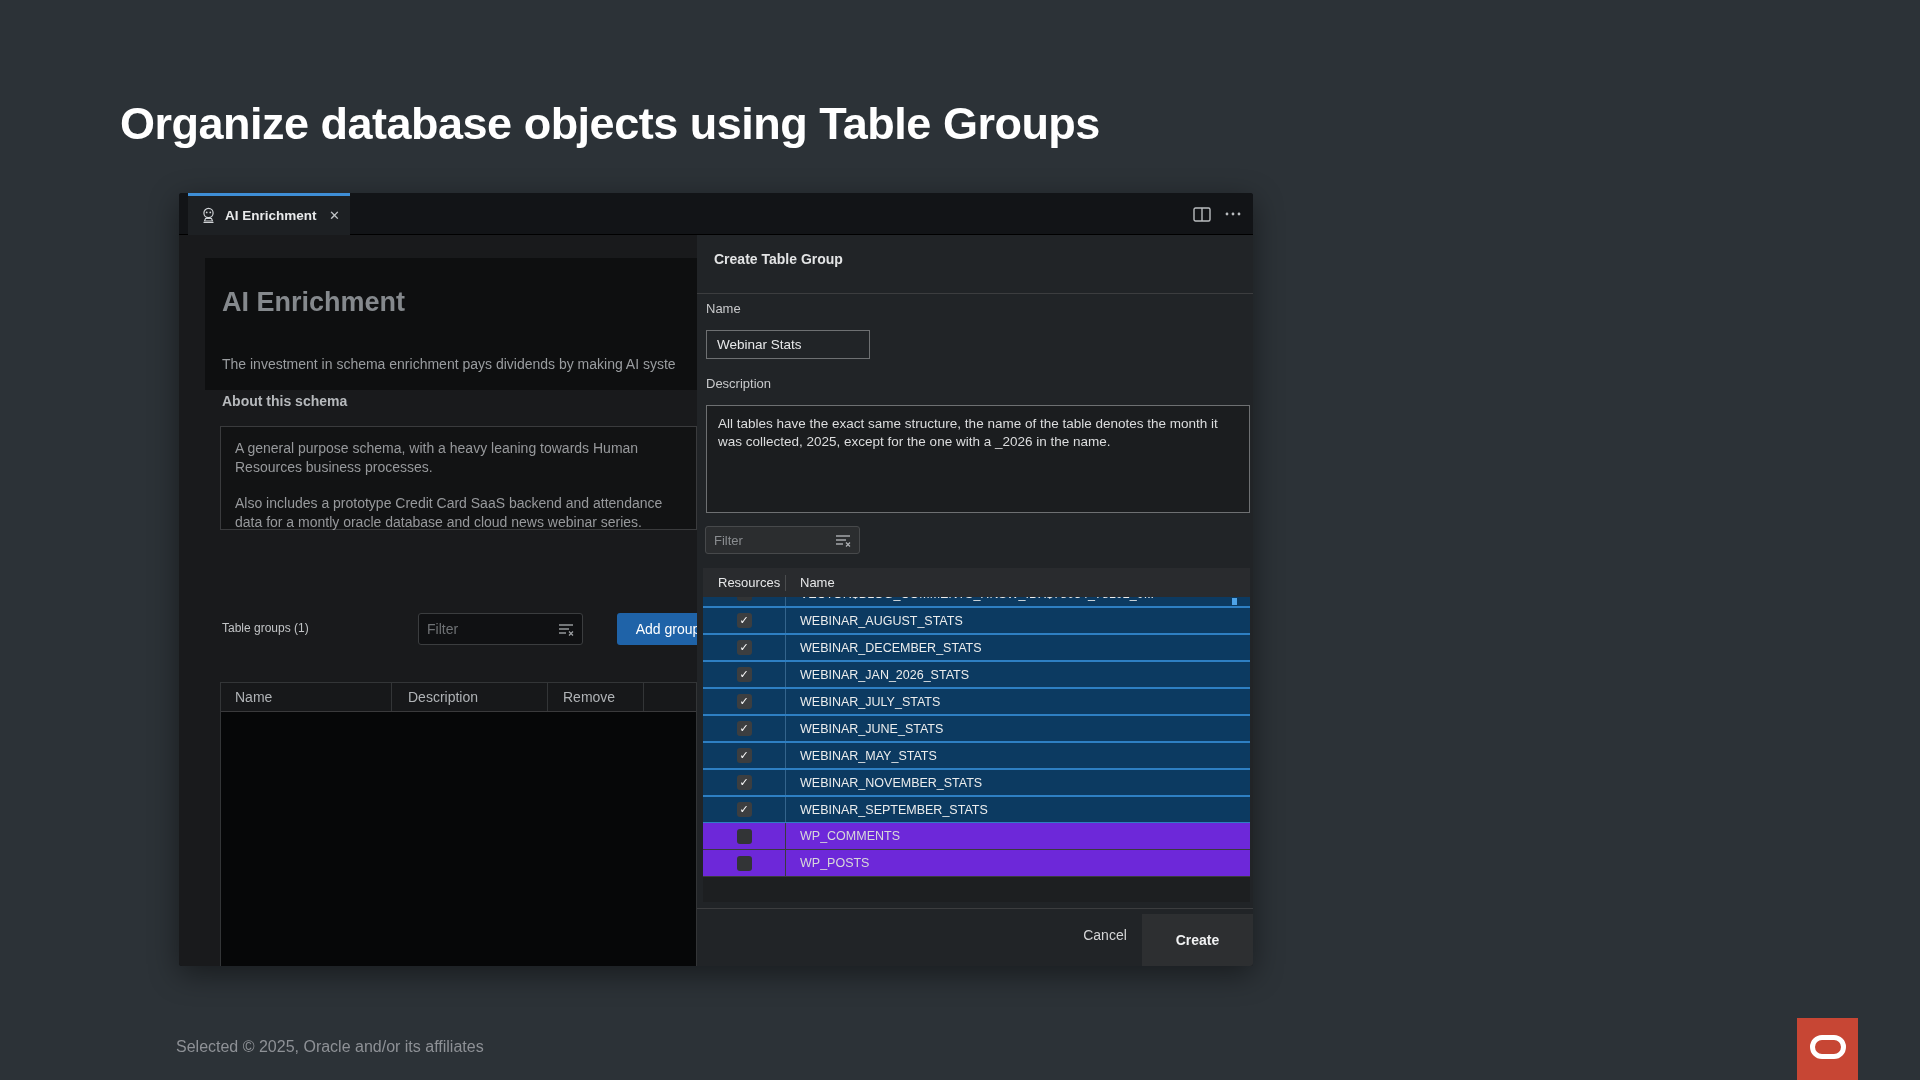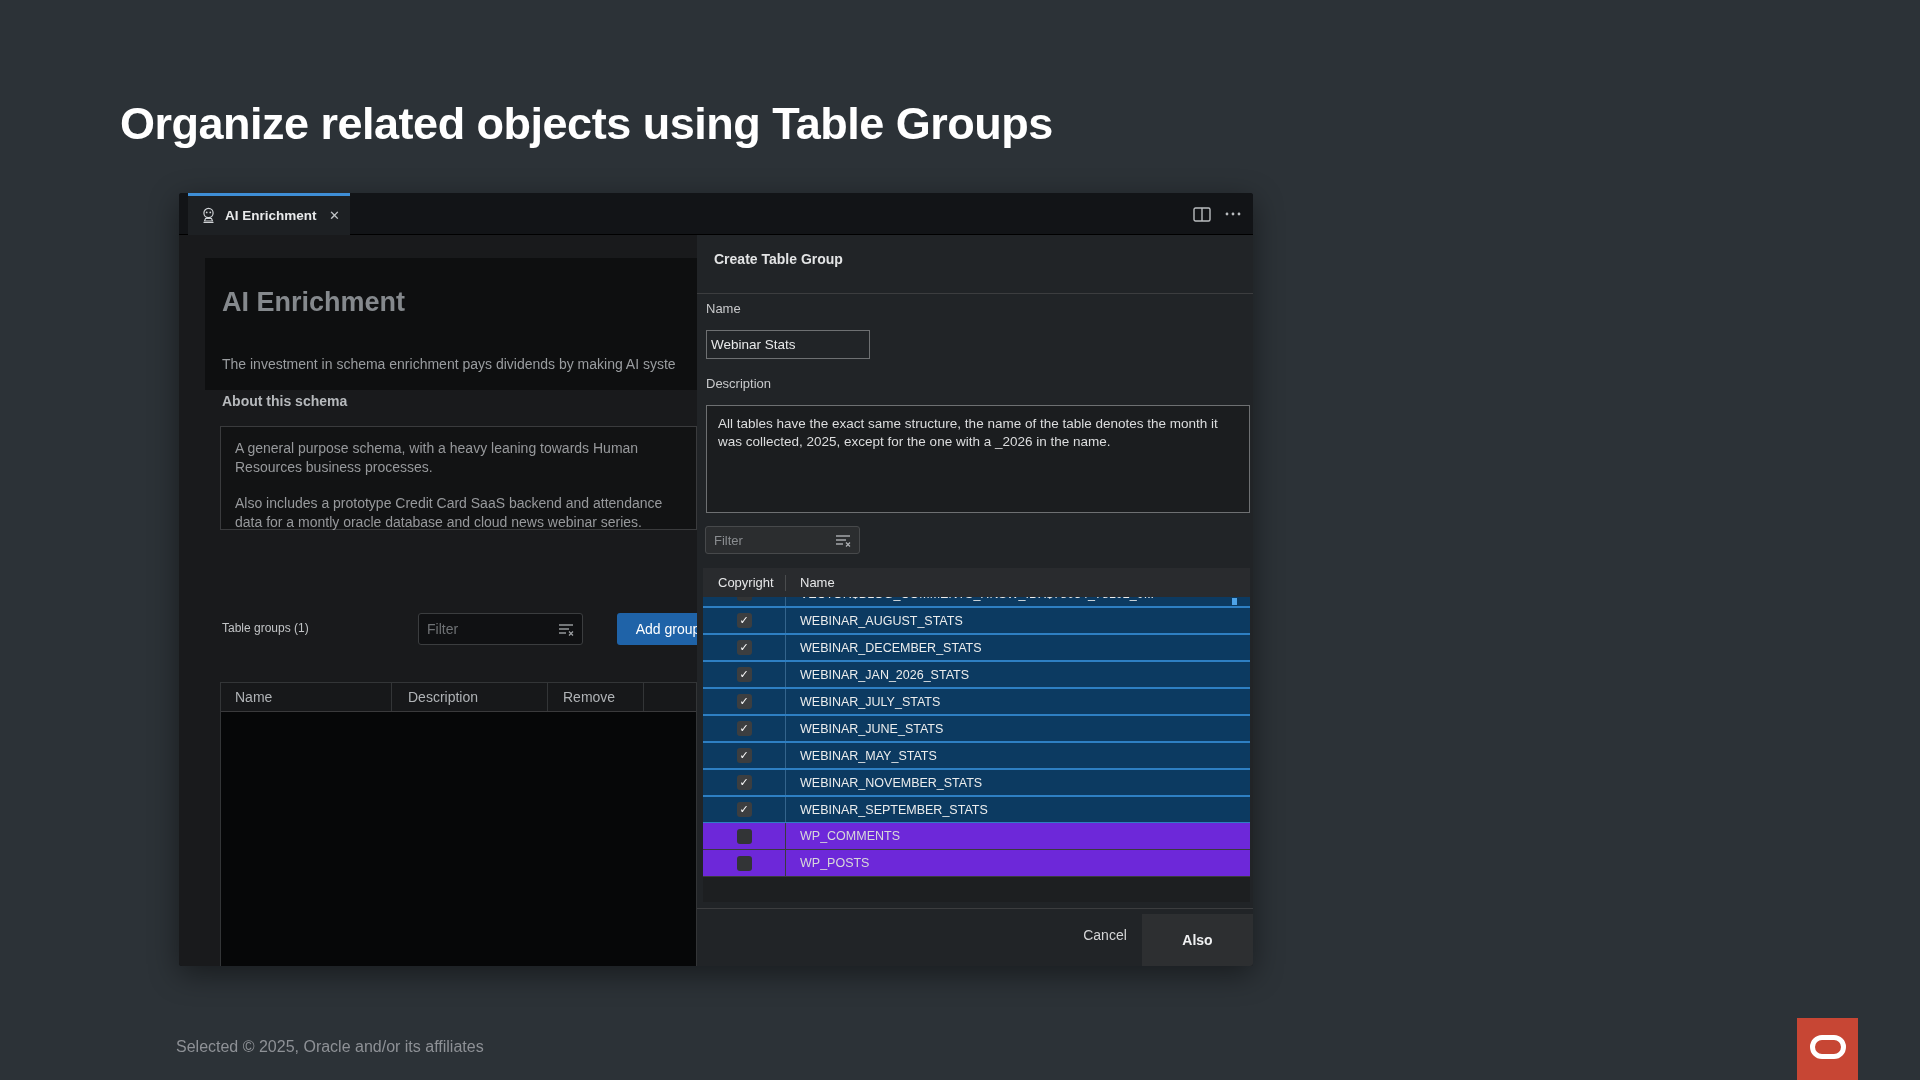--- a/index.html
+++ b/index.html
@@ -68,21 +68,21 @@
 
   
   .dialog { position:absolute; left:518px; top:42px; width:556px; height:731px; background:#212427; }
   .dlg-title { position:absolute; left:17px; top:16px; font-size:14px; font-weight:700; color:#e3e4e5; }
   .dlg-divider-top { position:absolute; left:0; top:58px; width:100%; height:1px; background:#3c3d3f; }
 
   .dlg-label { position:absolute; left:9px; font-size:13px; color:#c8c9cb; }
   .lbl-name { top:66px; } .lbl-desc { top:141px; }
   .dlg-name-input { position:absolute; left:9px; top:95px; width:164px; height:29px;
     background:transparent; border:1px solid #6e7072; color:#e8e9ea; font-size:13.5px;
-    padding:0 4px; font-family:"Liberation Sans", sans-serif; outline:none; }
+    padding:0 10px; font-family:"Liberation Sans", sans-serif; outline:none; }
   .dlg-textarea { position:absolute; left:9px; top:170px; width:544px; height:108px;
     background:#1b1d1f; border:1px solid #6e7072; color:#dcddde; font-size:13.5px; line-height:18px;
     padding:9px 11px; }
 
   .filter-wrap-dlg { position:absolute; left:8px; top:291px; width:155px; height:28px;
     background:#2b2d2f; border:1px solid #47494b; border-radius:3px; display:flex; align-items:center; padding:0 8px; }
   .filter-wrap-dlg input { flex:1; background:transparent; border:none; outline:none;
     font-size:13px; color:#d0d0d0; font-family:"Liberation Sans", sans-serif; min-width:0; }
   .filter-wrap-dlg input::placeholder { color:#8a8d90; }
 
@@ -109,21 +109,21 @@
   .btn-cancel { position:absolute; left:375px; top:686px; width:66px; height:28px; background:transparent;
     border:none; color:#d4d5d6; font-size:14px; font-family:"Liberation Sans", sans-serif; cursor:pointer; }
   .btn-apply { position:absolute; left:445px; top:679px; width:111px; height:52px; background:#2d2f31;
     border:none; color:#f0f1f2; font-size:14px; font-weight:700; font-family:"Liberation Sans", sans-serif; cursor:pointer; }
 </style>
 </head>
 <body>
 
 <div class="slide">
 
-  <div class="slide-title">Organize related objects using Table Groups</div>
+  <div class="slide-title">Organize database objects using Table Groups</div>
 
   <div class="window">
 
     <div class="tabbar">
       <div class="tab">
         <span>
           <svg class="icon-svg" width="17" height="17" viewBox="0 0 17 17">
             <circle cx="8.5" cy="6" r="4.6" fill="none" stroke="#cfd2d5" stroke-width="1.2"></circle>
             <circle cx="6.7" cy="5.4" r="0.9" fill="#cfd2d5"></circle>
             <circle cx="10.3" cy="5.4" r="0.9" fill="#cfd2d5"></circle>
@@ -204,21 +204,21 @@
           <svg class="icon-svg" width="16" height="13" viewBox="0 0 16 13">
             <line x1="1" y1="2" x2="15" y2="2" stroke="#aeb1b4" stroke-width="1.4"></line>
             <line x1="1" y1="6" x2="11" y2="6" stroke="#aeb1b4" stroke-width="1.4"></line>
             <line x1="1" y1="10" x2="8" y2="10" stroke="#aeb1b4" stroke-width="1.4"></line>
             <path d="M11 8.5 L15 12.5 M15 8.5 L11 12.5" stroke="#aeb1b4" stroke-width="1.2"></path>
           </svg>
         </span>
       </div>
 
       <div class="tg-table-header">
-        <div class="tg-th1">Copyright</div>
+        <div class="tg-th1">Resources</div>
         <div class="tg-th2">Name</div>
       </div>
       <div class="tg-rows" id="dialog-rows">
           <div class="tg-row hl partial-top">
             <div class="tg-cell-sel">
               <span class="cb"></span>
             </div>
             <div class="tg-cell-name">VECTOR$BLOG_COMMENTS_HNSW_IDX$78034_78102_0...</div>
           </div>
           <div class="tg-row hl">
@@ -279,21 +279,21 @@
             <div class="tg-cell-sel">
               <span class="cb"></span>
             </div>
             <div class="tg-cell-name">WP_POSTS</div>
           </div>
         </div>
       <div class="scroll-dot"></div>
 
       <div class="dlg-footer-divider"></div>
       <button class="btn-cancel">Cancel</button>
-      <button class="btn-apply">Also</button>
+      <button class="btn-apply">Create</button>
     </div>
 
   </div>
 
   <div class="slide-footer">Selected © 2025, Oracle and/or its affiliates</div>
 
   <div class="oracle-logo">
     <div class="o"></div>
   </div>
 

